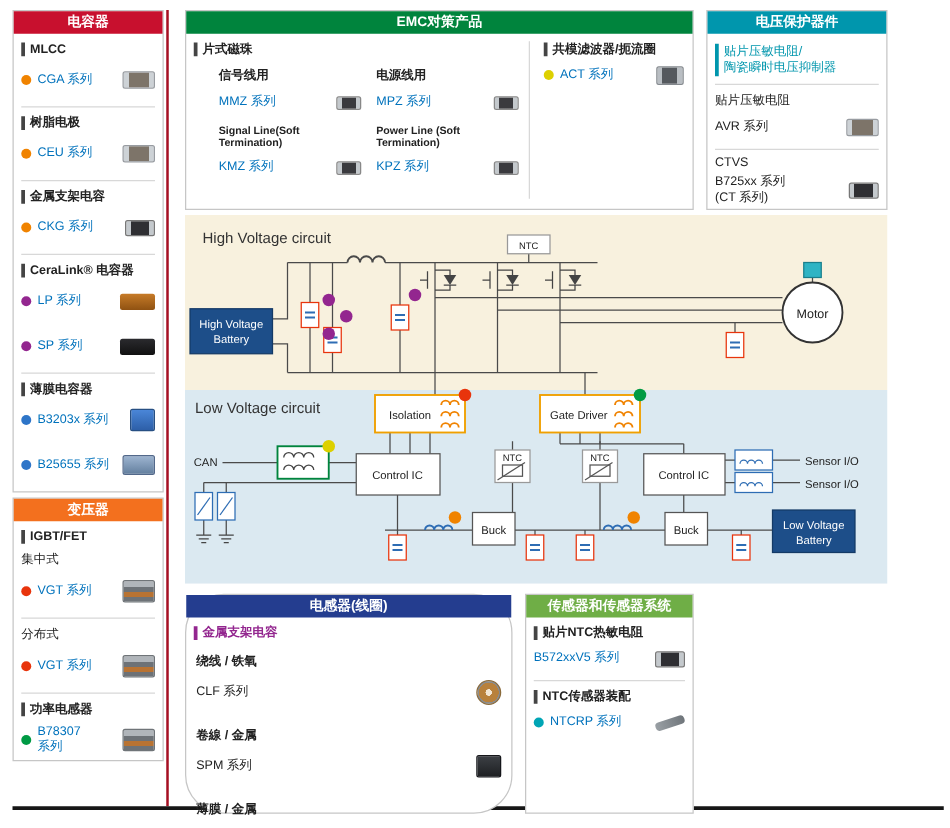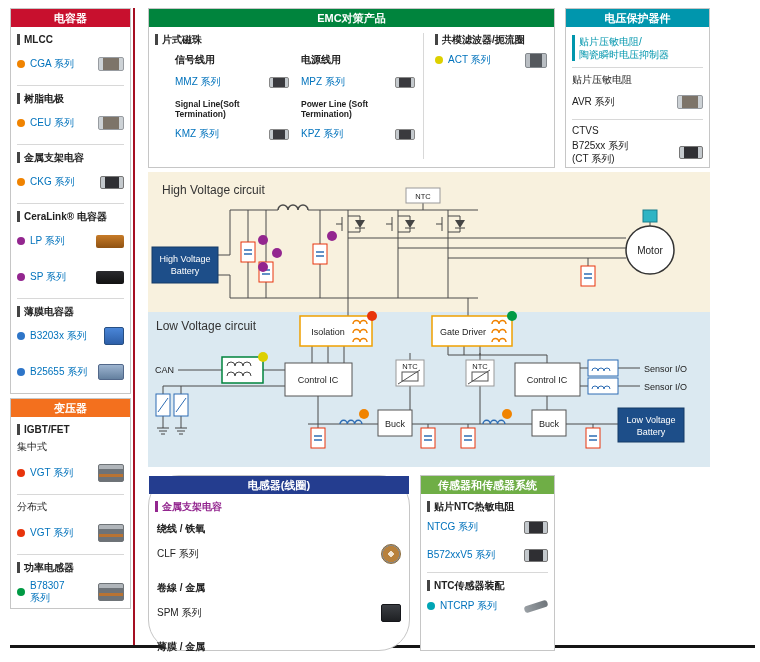--- a/index.html
+++ b/index.html
@@ -261,24 +261,20 @@
           <span class="ic ic-chip-dk"></span>
         </div>
       </div>
     </div>
   </div>
 
   <div class="panel sen">
     <div class="panel-header hdr-ltgreen">传感器和传感器系统</div>
     <div class="group-label">贴片NTC热敏电阻</div>
     <div class="row">
-      <span class="series">NTCG 系列</span>
-      <span class="ic ic-chip-dk"></span>
-    </div>
-    <div class="row">
       <span class="series">B572xxV5 系列</span>
       <span class="ic ic-chip-dk"></span>
     </div>
     <div class="hr"></div>
     <div class="group-label">NTC传感器装配</div>
     <div class="row">
       <span class="dot dot-t"></span>
       <span class="series">NTCRP 系列</span>
       <span class="ic ic-probe"></span>
     </div>

